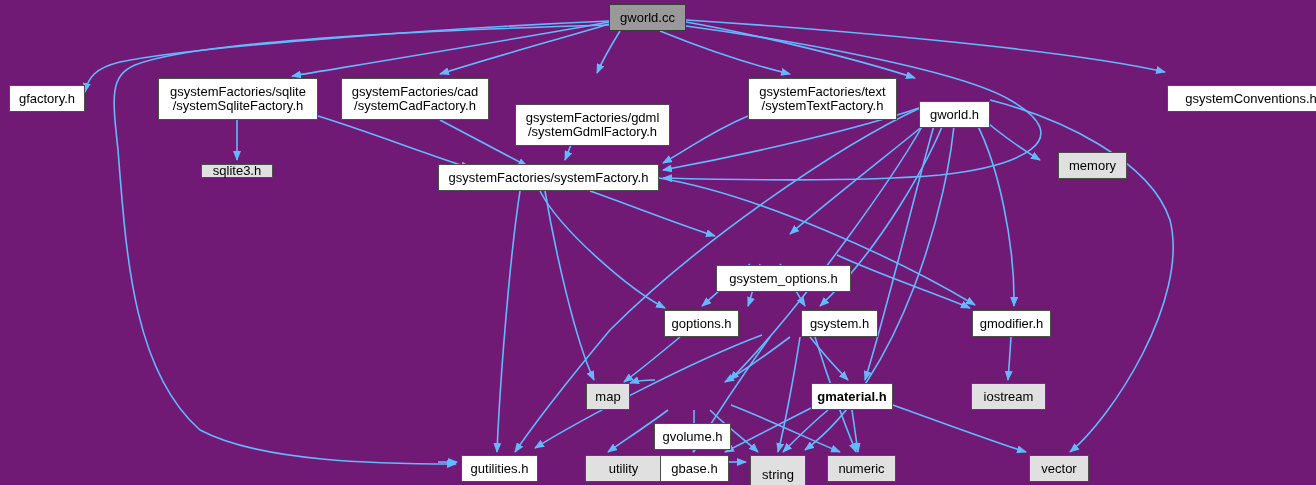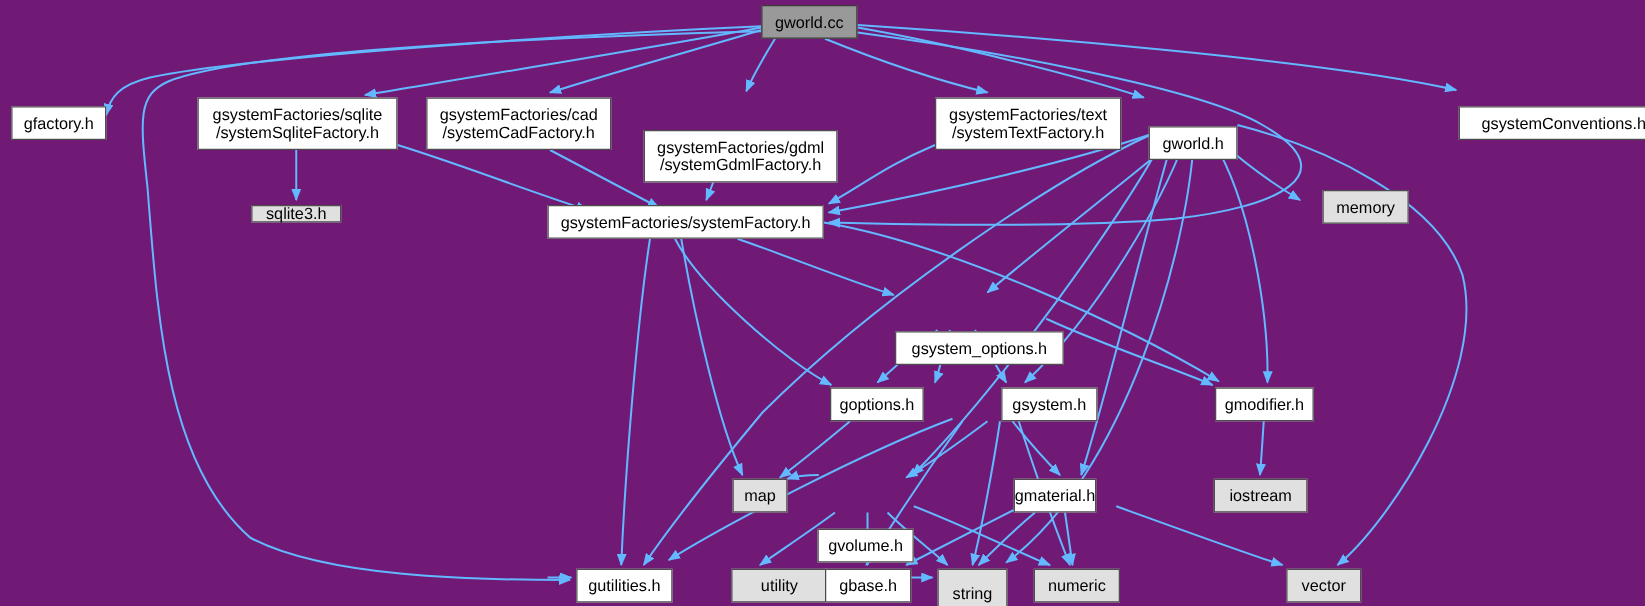--- a/index.html
+++ b/index.html
@@ -110,21 +110,21 @@
       <div class="node" style="left: 1167px; top: 85px; width: 168px; height: 27px;"><span class="lbl">gsystemConventions.h</span></div>
       <div class="node sys" style="left: 201px; top: 164px; width: 72px; height: 14px;"><span class="lbl">sqlite3.h</span></div>
       <div class="node" style="left: 438px; top: 164px; width: 221px; height: 27px;"><span class="lbl">gsystemFactories/systemFactory.h</span></div>
       <div class="node sys" style="left: 1016px; top: 152px; width: 69px; height: 27px; margin-left: 42px;"><span class="lbl">memory</span></div>
       <div class="node" style="left: 716px; top: 237px; width: 135px; height: 27px; margin-top: 28px;"><span class="lbl">gsystem_options.h</span></div>
       <div class="node" style="left: 664px; top: 310px; width: 75px; height: 27px;"><span class="lbl">goptions.h</span></div>
       <div class="node" style="left: 762px; top: 310px; width: 77px; height: 27px; margin-left: 39px;"><span class="lbl">gsystem.h</span></div>
       <div class="node" style="left: 972px; top: 310px; width: 79px; height: 27px;"><span class="lbl">gmodifier.h</span></div>
       <div class="node sys" style="left: 586px; top: 383px; width: 44px; height: 27px;"><span class="lbl">map</span></div>
       <div class="node" style="left: 654px; top: 383px; width: 77px; height: 27px; margin-top: 40px;"><span class="lbl">gvolume.h</span></div>
-      <div class="node" style="left: 811px; top: 383px; width: 66px; height: 27px;"><span class="lbl">gmaterial.h</span></div>
+      <div class="node" style="left: 811px; top: 383px; width: 82px; height: 27px; font-weight: bold;"><span class="lbl">gmaterial.h</span></div>
       <div class="node sys" style="left: 971px; top: 383px; width: 75px; height: 27px;"><span class="lbl">iostream</span></div>
       <div class="node" style="left: 461px; top: 455px; width: 77px; height: 27px;"><span class="lbl">gutilities.h</span></div>
       <div class="node sys" style="left: 585px; top: 455px; width: 77px; height: 27px;"><span class="lbl">utility</span></div>
       <div class="node" style="left: 660px; top: 455px; width: 69px; height: 27px;"><span class="lbl">gbase.h</span></div>
       <div class="node sys" style="left: 750px; top: 455px; width: 56px; height: 39px;"><span class="lbl">string</span></div>
       <div class="node sys" style="left: 827px; top: 455px; width: 69px; height: 27px;"><span class="lbl">numeric</span></div>
       <div class="node sys" style="left: 1029px; top: 455px; width: 60px; height: 27px;"><span class="lbl">vector</span></div>
     </div>
 </div>
 

